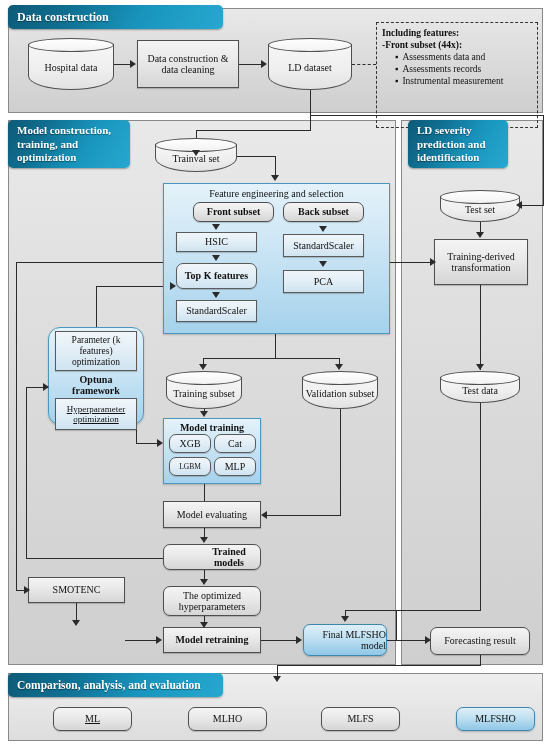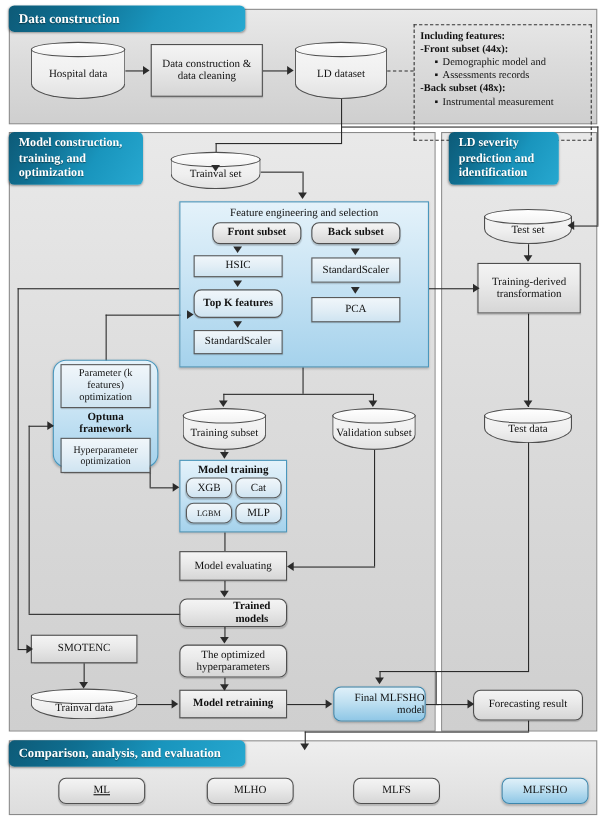--- a/index.html
+++ b/index.html
@@ -145,23 +145,22 @@
     <div class="body"></div>
     <div class="top"></div>
     <div class="lbl">LD dataset</div>
   </div>
 
   <div class="dash-h" style="left:352px;top:64px;width:24px;"></div>
 
   <div class="dashbox" style="left:376px;top:22px;width:162px;height:106px;">
     <div class="hd">Including features:</div>
     <div class="sub">-Front subset (44x):</div>
-    <div class="bullet">Demographic model and</div>
+    <div class="bullet">Assessments data and</div>
     <div class="bullet">Assessments records</div>
-    <div class="sub">-Back subset (48x):</div>
     <div class="bullet">Instrumental measurement</div>
   </div>
 
   <div class="ln lnv" style="left:310px;top:90px;height:40px;"></div>
   <div class="ln lnh" style="left:196px;top:130px;width:115px;"></div>
   <div class="ln lnv" style="left:196px;top:130px;height:22px;"></div>
   <div class="ar d" style="left:192px;top:150px;"></div>
 
   <div class="ln lnh" style="left:310px;top:115px;width:234px;"></div>
   <div class="ln lnv" style="left:543px;top:115px;height:90px;"></div>
@@ -229,21 +228,21 @@
   <div class="cyl" style="left:302px;top:371px;width:76px;height:38px;">
     <div class="body"></div>
     <div class="top"></div>
     <div class="lbl">Validation subset</div>
   </div>
 
   <div class="node bluepanel" style="left:48px;top:327px;width:96px;height:98px;border-radius:12px;">
   </div>
   <div class="node innerplain" style="left:55px;top:331px;width:82px;height:40px;font-size:9.5px;line-height:11px;padding:0 2px;">Parameter (k features) optimization</div>
   <div class="node" style="left:55px;top:372px;width:82px;height:26px;border:none;background:transparent;box-shadow:none;font-weight:bold;font-size:10px;">Optuna framework</div>
-  <div class="node innerplain" style="left:55px;top:398px;width:82px;height:27px;font-size:9px;line-height:10.5px;padding:15px 2px;">Hyperparameter optimization</div>
+  <div class="node innerplain" style="left:55px;top:398px;width:82px;height:27px;font-size:9px;line-height:10.5px;padding:15px 2px;text-decoration:underline;">Hyperparameter optimization</div>
 
   <div class="ln lnv" style="left:96px;top:286px;height:42px;"></div>
   <div class="ln lnh" style="left:96px;top:286px;width:76px;"></div>
   <div class="ar r" style="left:170px;top:282px;"></div>
 
   <div class="ln lnh" style="left:96px;top:425px;width:40px;"></div>
   <div class="ln lnv" style="left:136px;top:425px;height:18px;"></div>
   <div class="ln lnh" style="left:136px;top:443px;width:24px;"></div>
   <div class="ar r" style="left:157px;top:439px;"></div>
 
@@ -286,25 +285,20 @@
 
   <div class="node round" style="left:163px;top:586px;width:98px;height:30px;padding:3px 3px;">The optimized hyperparameters</div>
 
   <div class="ln lnv" style="left:204px;top:616px;height:11px;"></div>
   <div class="ar d" style="left:200px;top:622px;"></div>
 
   <div class="node" style="left:28px;top:577px;width:97px;height:26px;">SMOTENC</div>
   <div class="ln lnv" style="left:76px;top:603px;height:21px;"></div>
   <div class="ar d" style="left:72px;top:620px;"></div>
 
-  <div class="cyl" style="left:28px;top:626px;width:97px;height:28px;">
-    <div class="body"></div>
-    <div class="top"></div>
-    <div class="lbl">Trainval data</div>
-  </div>
   <div class="ln lnh" style="left:125px;top:640px;width:33px;"></div>
   <div class="ar r" style="left:156px;top:636px;"></div>
 
   <div class="node b" style="left:163px;top:627px;width:98px;height:26px;">Model retraining</div>
 
   <div class="ln lnh" style="left:261px;top:640px;width:39px;"></div>
   <div class="ar r" style="left:296px;top:636px;"></div>
 
   <div class="node round blue" style="left:303px;top:624px;width:84px;height:32px;">Final MLFSHO model</div>
 

